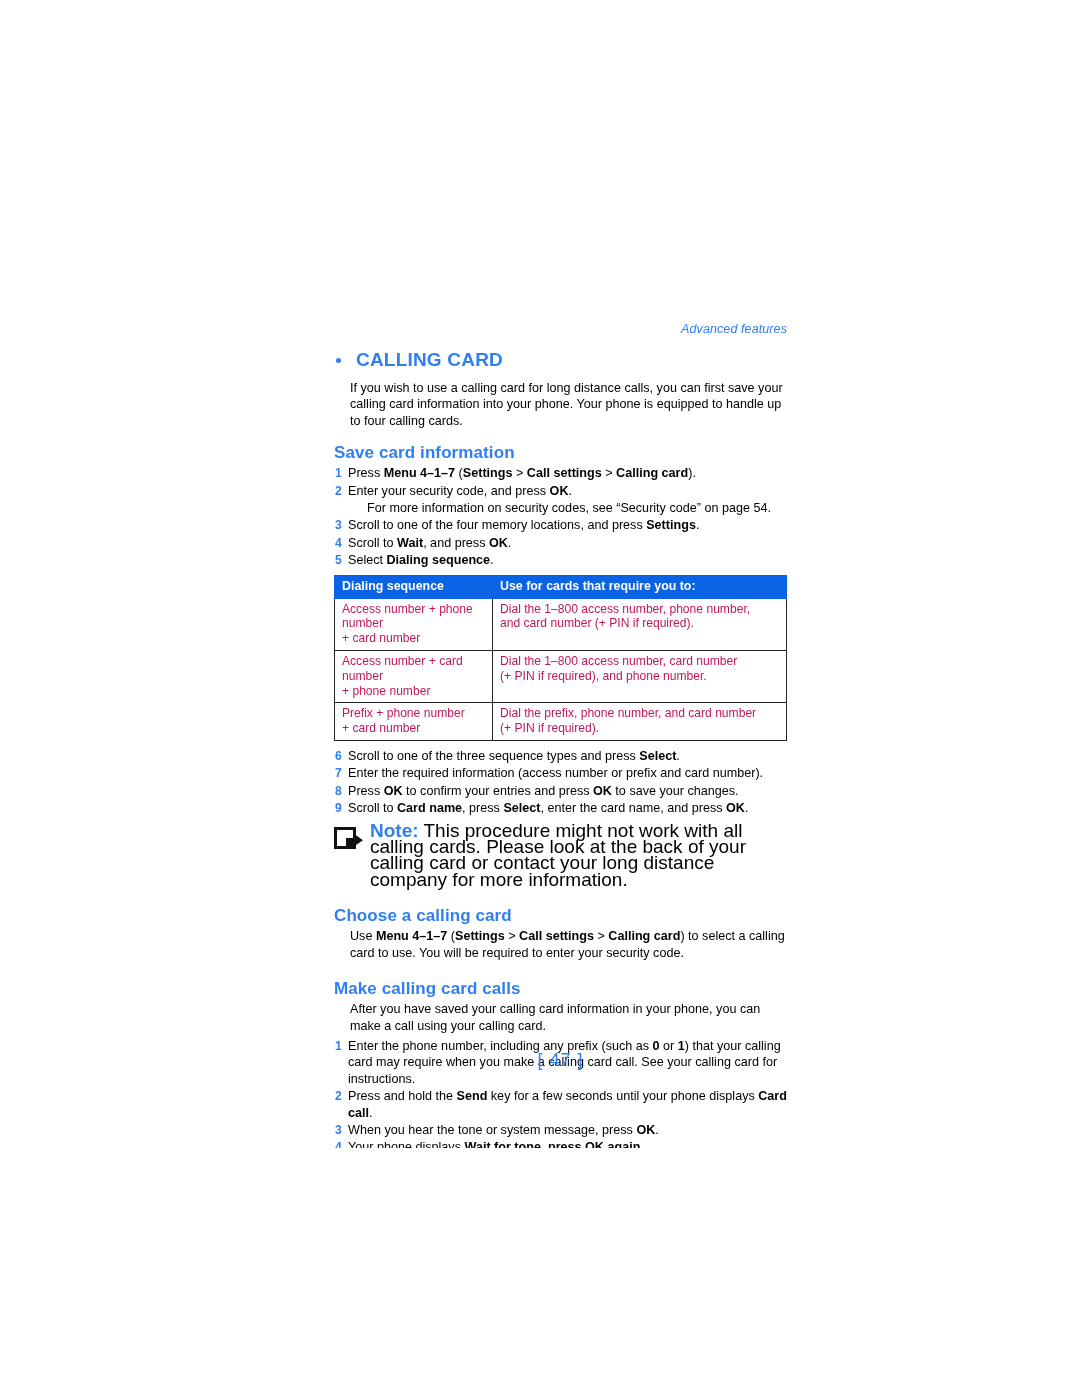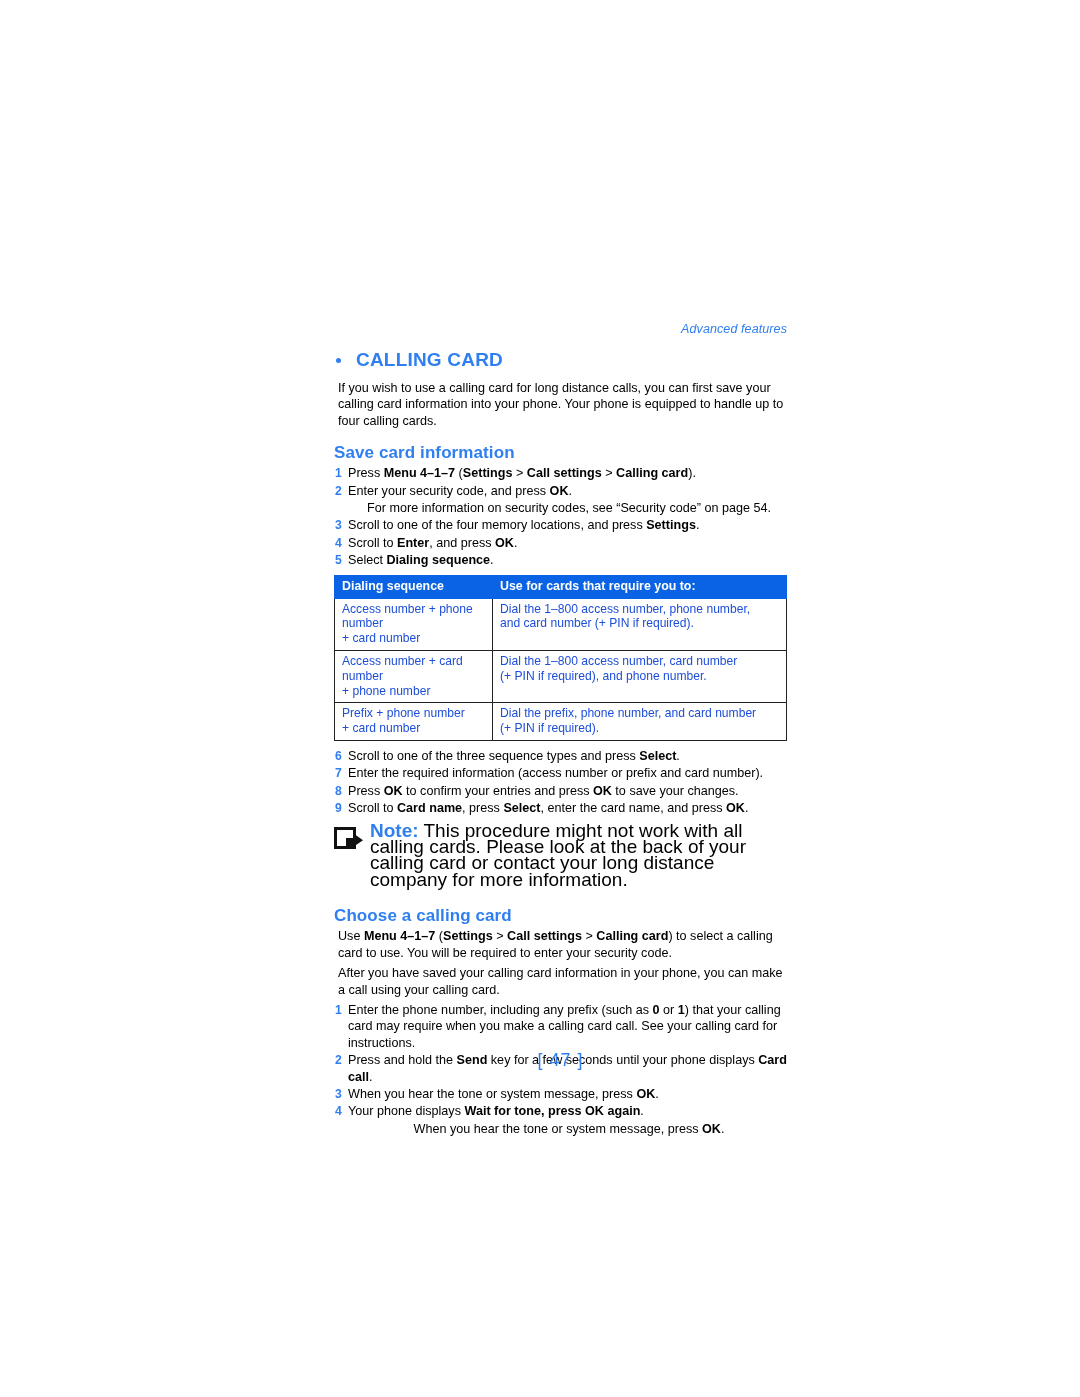--- a/index.html
+++ b/index.html
@@ -70,21 +70,21 @@
     letter-spacing: 0.2px;
     line-height: 20px;
     white-space: nowrap;
   }
 
   
   .body-text {
     font-size: 12.6px;
     line-height: 16.4px;
     color: #000;
-    margin: 0 0 4px 4px;
+    margin: 0 0 4px 16px;
     text-align: left;
   }
   .intro-para { margin-bottom: 14px; }
 
   
   .sub-heading {
     font-size: 17px;
     font-weight: bold;
     color: #2f7ff0;
     line-height: 19px;
@@ -135,21 +135,21 @@
     padding: 3px 7px 4px 7px;
     border: 1px solid #0a63e4;
     line-height: 15px;
   }
   .seq-table td {
     border: 1px solid #222222;
     padding: 3px 7px 4px 7px;
     font-size: 12.1px;
     line-height: 14.8px;
     vertical-align: top;
-    color: #1d4ed8;
+    color: #be185d;
   }
   .col-a { width: 158px; }
   .col-b { width: 294px; }
 
   
   .note-block {
     position: relative;
     min-height: 36px;
     margin: 6px 0 0 0;
     padding-left: 36px;
@@ -198,21 +198,21 @@
 
     <p class="body-text intro-para">If you wish to use a calling card for long distance calls, you can first save your calling card information into your phone. Your phone is equipped to handle up to four calling cards.</p>
 
     <div class="sub-heading">Save card information</div>
 
     <div id="save-steps">
         <div class="step"><span class="step-num">1</span><span>Press <b>Menu 4–1–7</b> (<b>Settings</b> &gt; <b>Call settings</b> &gt; <b>Calling card</b>).</span></div>
         <div class="step"><span class="step-num">2</span><span>Enter your security code, and press <b>OK</b>.</span></div>
         <div class="sub-note">For more information on security codes, see “Security code” on page 54.</div>
         <div class="step"><span class="step-num">3</span><span>Scroll to one of the four memory locations, and press <b>Settings</b>.</span></div>
-        <div class="step"><span class="step-num">4</span><span>Scroll to <b>Enter</b>, and press <b>OK</b>.</span></div>
+        <div class="step"><span class="step-num">4</span><span>Scroll to <b>Wait</b>, and press <b>OK</b>.</span></div>
         <div class="step"><span class="step-num">5</span><span>Select <b>Dialing sequence</b>.</span></div>
       </div>
 
     <table class="seq-table">
       <colgroup>
           <col class="col-a">
           <col class="col-b">
         </colgroup>
       <thead>
         <tr>
@@ -253,20 +253,21 @@
       </span>
       <div class="note-text">
         <span class="note-label">Note:</span>
         <span>This procedure might not work with all calling cards. Please look at the back of your calling card or contact your long distance company for more information.</span>
       </div>
     </div>
 
     <div class="sub-heading spaced">Choose a calling card</div>
     <p class="body-text" id="choose-body">Use <b>Menu 4–1–7</b> (<b>Settings</b> &gt; <b>Call settings</b> &gt; <b>Calling card</b>) to select a calling card to use. You will be required to enter your security code.</p>
 
+    <div class="sub-heading spaced">Make calling card calls</div>
     <p class="body-text">After you have saved your calling card information in your phone, you can make a call using your calling card.</p>
 
     <div id="call-steps">
         <div class="step"><span class="step-num">1</span><span>Enter the phone number, including any prefix (such as <b>0</b> or <b>1</b>) that your calling card may require when you make a calling card call. See your calling card for instructions.</span></div>
         <div class="step"><span class="step-num">2</span><span>Press and hold the <b>Send</b> key for a few seconds until your phone displays <b>Card call</b>.</span></div>
         <div class="step"><span class="step-num">3</span><span>When you hear the tone or system message, press <b>OK</b>.</span></div>
         <div class="step"><span class="step-num">4</span><span>Your phone displays <b>Wait for tone, press OK again</b>.</span></div>
         <div class="sub-note">When you hear the tone or system message, press <b>OK</b>.</div>
       </div>
 

